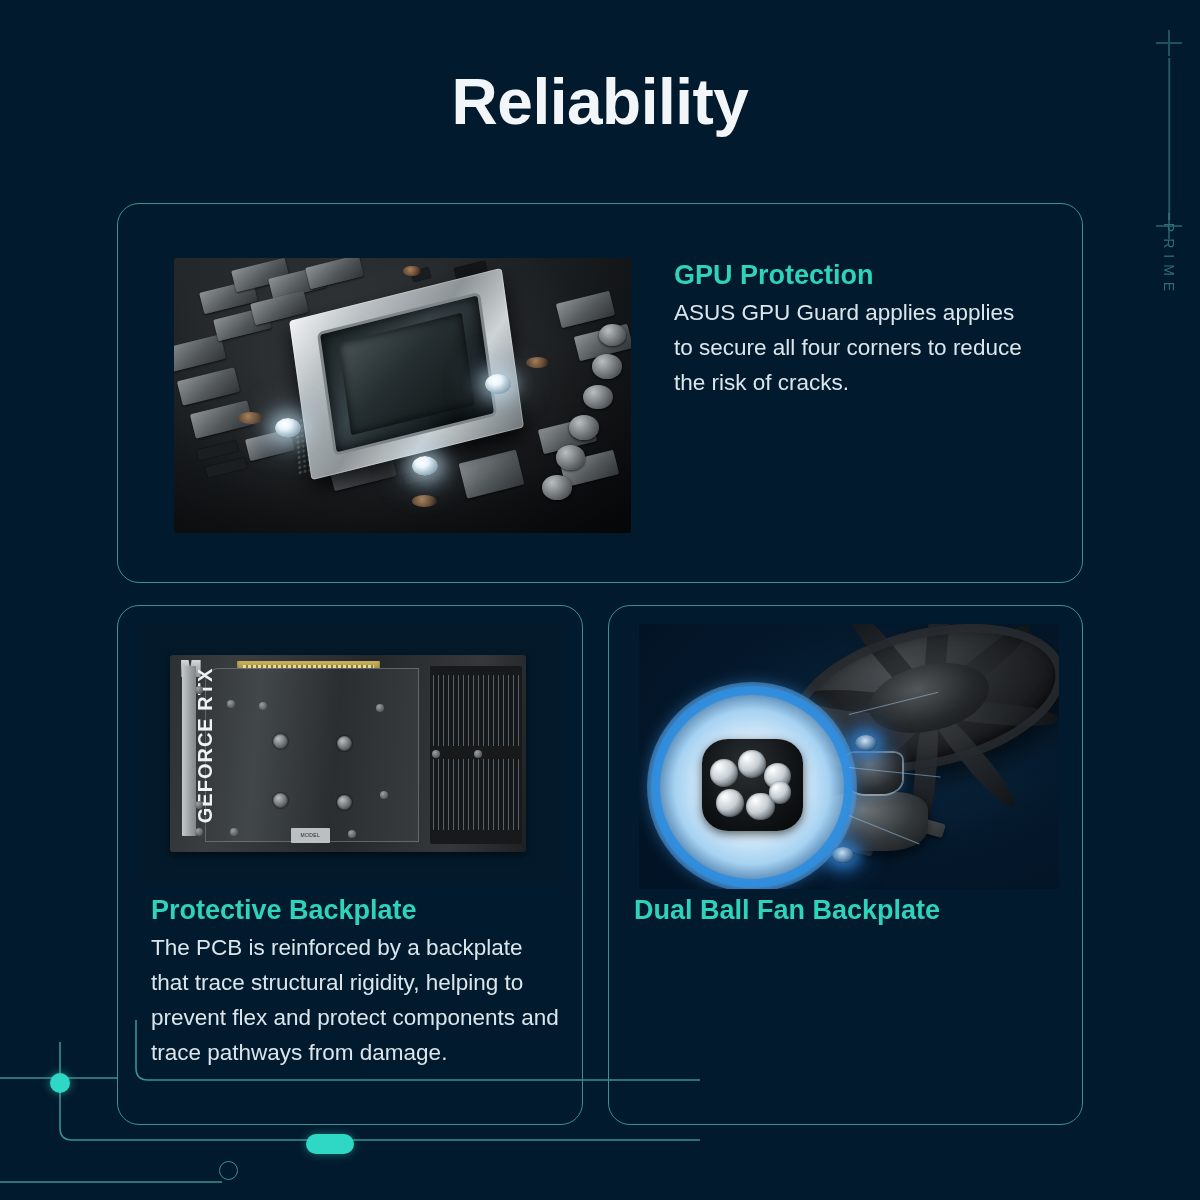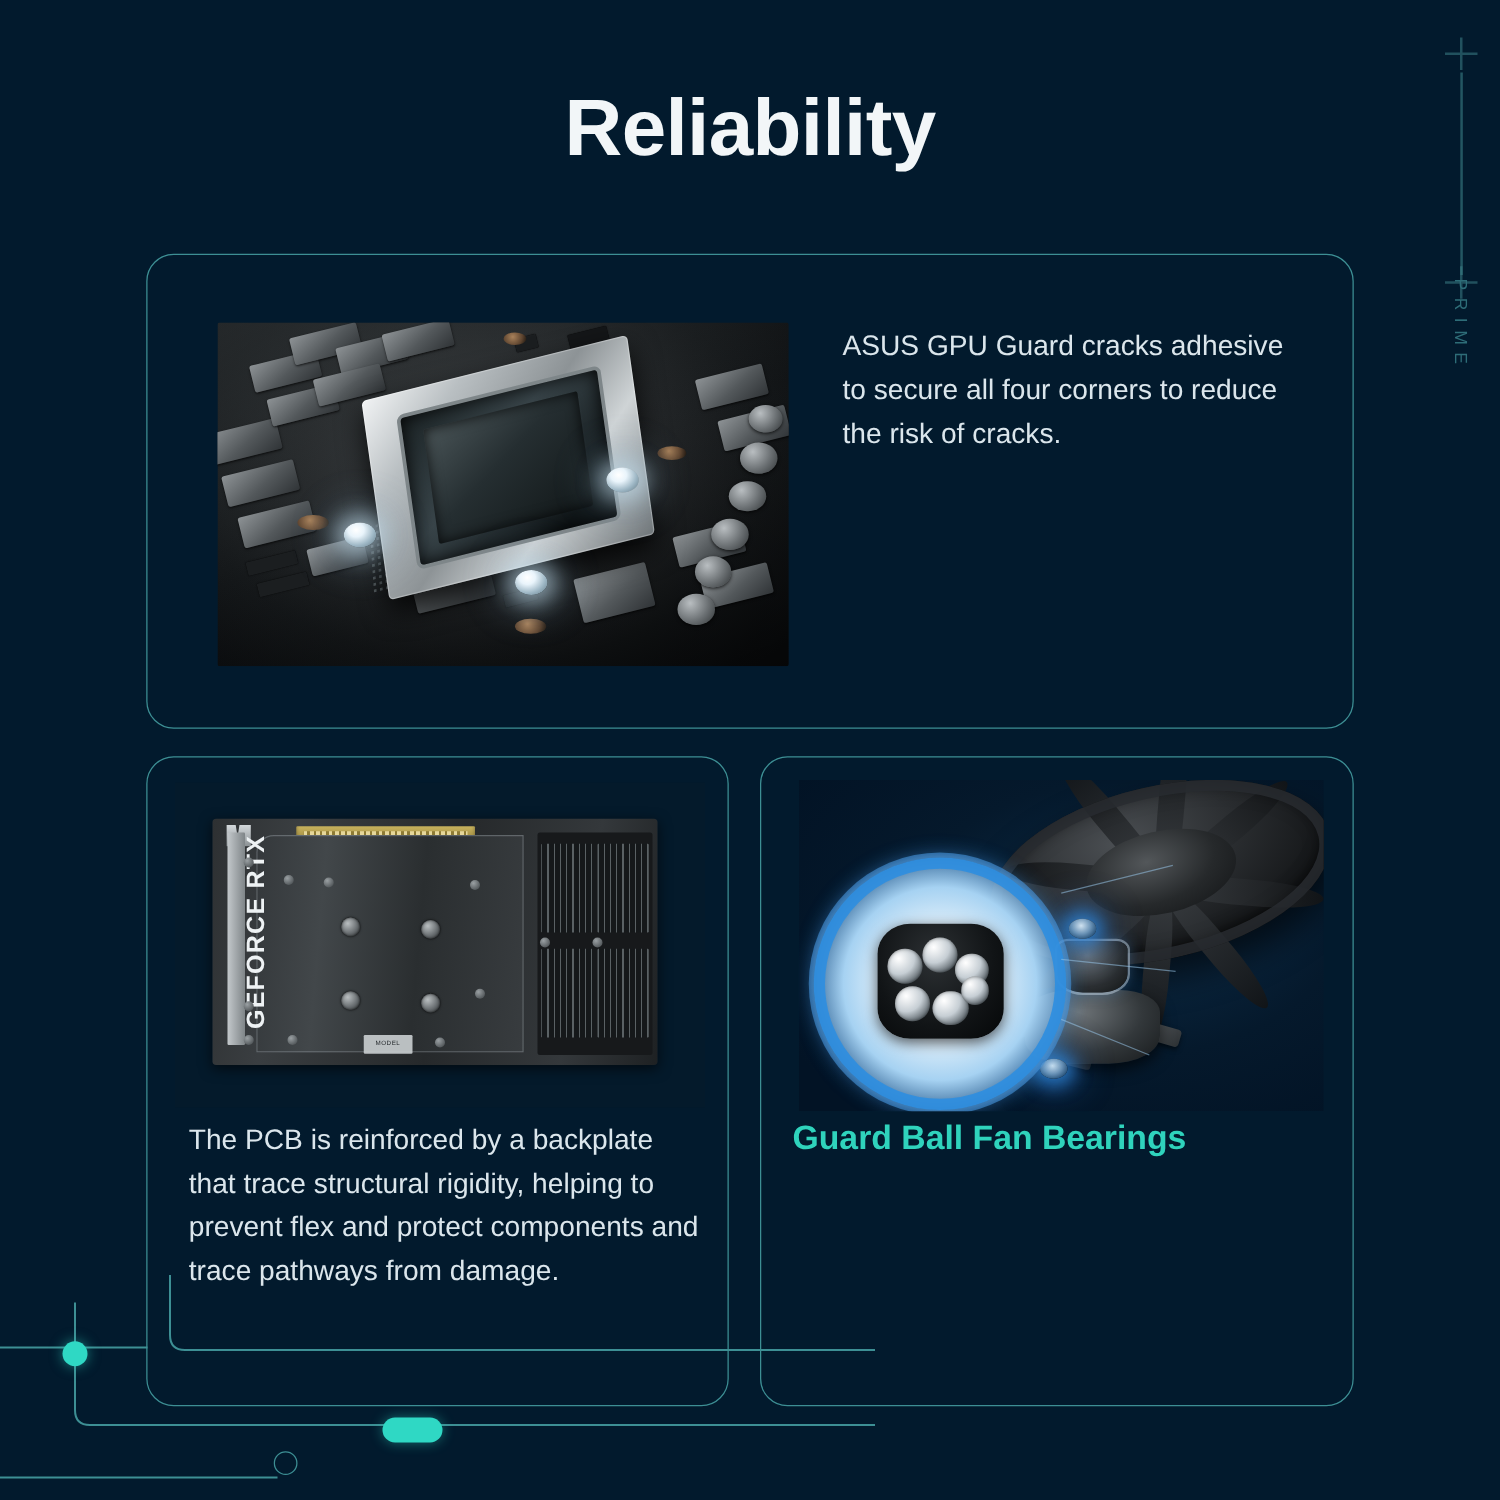--- a/index.html
+++ b/index.html
@@ -268,21 +268,22 @@
             </div>
         </div>
 
         <div class="droplet" style="left:22%;top:58%;"></div>
         <div class="droplet" style="left:52%;top:72%;"></div>
         <div class="droplet" style="left:68%;top:42%;"></div>
       </div>
     </div>
 
     <div class="c1-text">
-      <p class="card-body">ASUS GPU Guard cracks adhesive to secure all four corners to reduce the risk of cracks.</p>
+      <div class="card-title">GPU Protection</div>
+      <p class="card-body">ASUS GPU Guard applies applies to secure all four corners to reduce the risk of cracks.</p>
     </div>
   </div>
 
   <div class="card" id="card-2">
 
     <div class="c-photo">
       <div class="bp-photo">
         <div class="bp-body">
           <div class="bp-tab"></div>
           <div class="bp-bracket"></div>
@@ -317,20 +318,21 @@
             <div class="fin-block" style="left:4%;top:52%;width:44%;height:40%;"></div>
             <div class="fin-block" style="left:52%;top:52%;width:45%;height:40%;"></div>
             <div class="bp-dot" style="left:2%;top:47%;"></div>
             <div class="bp-dot" style="left:48%;top:47%;"></div>
           </div>
         </div>
       </div>
     </div>
 
     <div class="c-text">
+      <div class="card-title">Protective Backplate</div>
       <p class="card-body">The PCB is reinforced by a backplate that trace structural rigidity, helping to prevent flex and protect components and trace pathways from damage.</p>
     </div>
   </div>
 
   <div class="card" id="card-3">
 
     <div class="c-photo">
       <div class="fan-photo">
 
         <div class="fan-disc">
@@ -369,21 +371,21 @@
           </div>
         </div>
 
         <div class="lead" style="left:50%;top:34%;width:22%;transform:rotate(-14deg);"></div>
         <div class="lead" style="left:50%;top:54%;width:22%;transform:rotate(6deg);"></div>
         <div class="lead" style="left:50%;top:72%;width:18%;transform:rotate(22deg);"></div>
       </div>
     </div>
 
     <div class="c-text">
-      <div class="card-title">Guard Ball Fan Bearings</div>
+      <div class="card-title">Dual Ball Fan Backplate</div>
     </div>
   </div>
 
   <svg class="decor" viewBox="0 0 700 180">
     <g fill="none" stroke="#3d8f94" stroke-width="1.6">
       <path d="M0 58 H118"></path>
       <path d="M60 22 V108 Q60 120 72 120 H700"></path>
       <path d="M136 0 V48 Q136 60 148 60 H700"></path>
       <path d="M0 162 H222"></path>
     </g>

